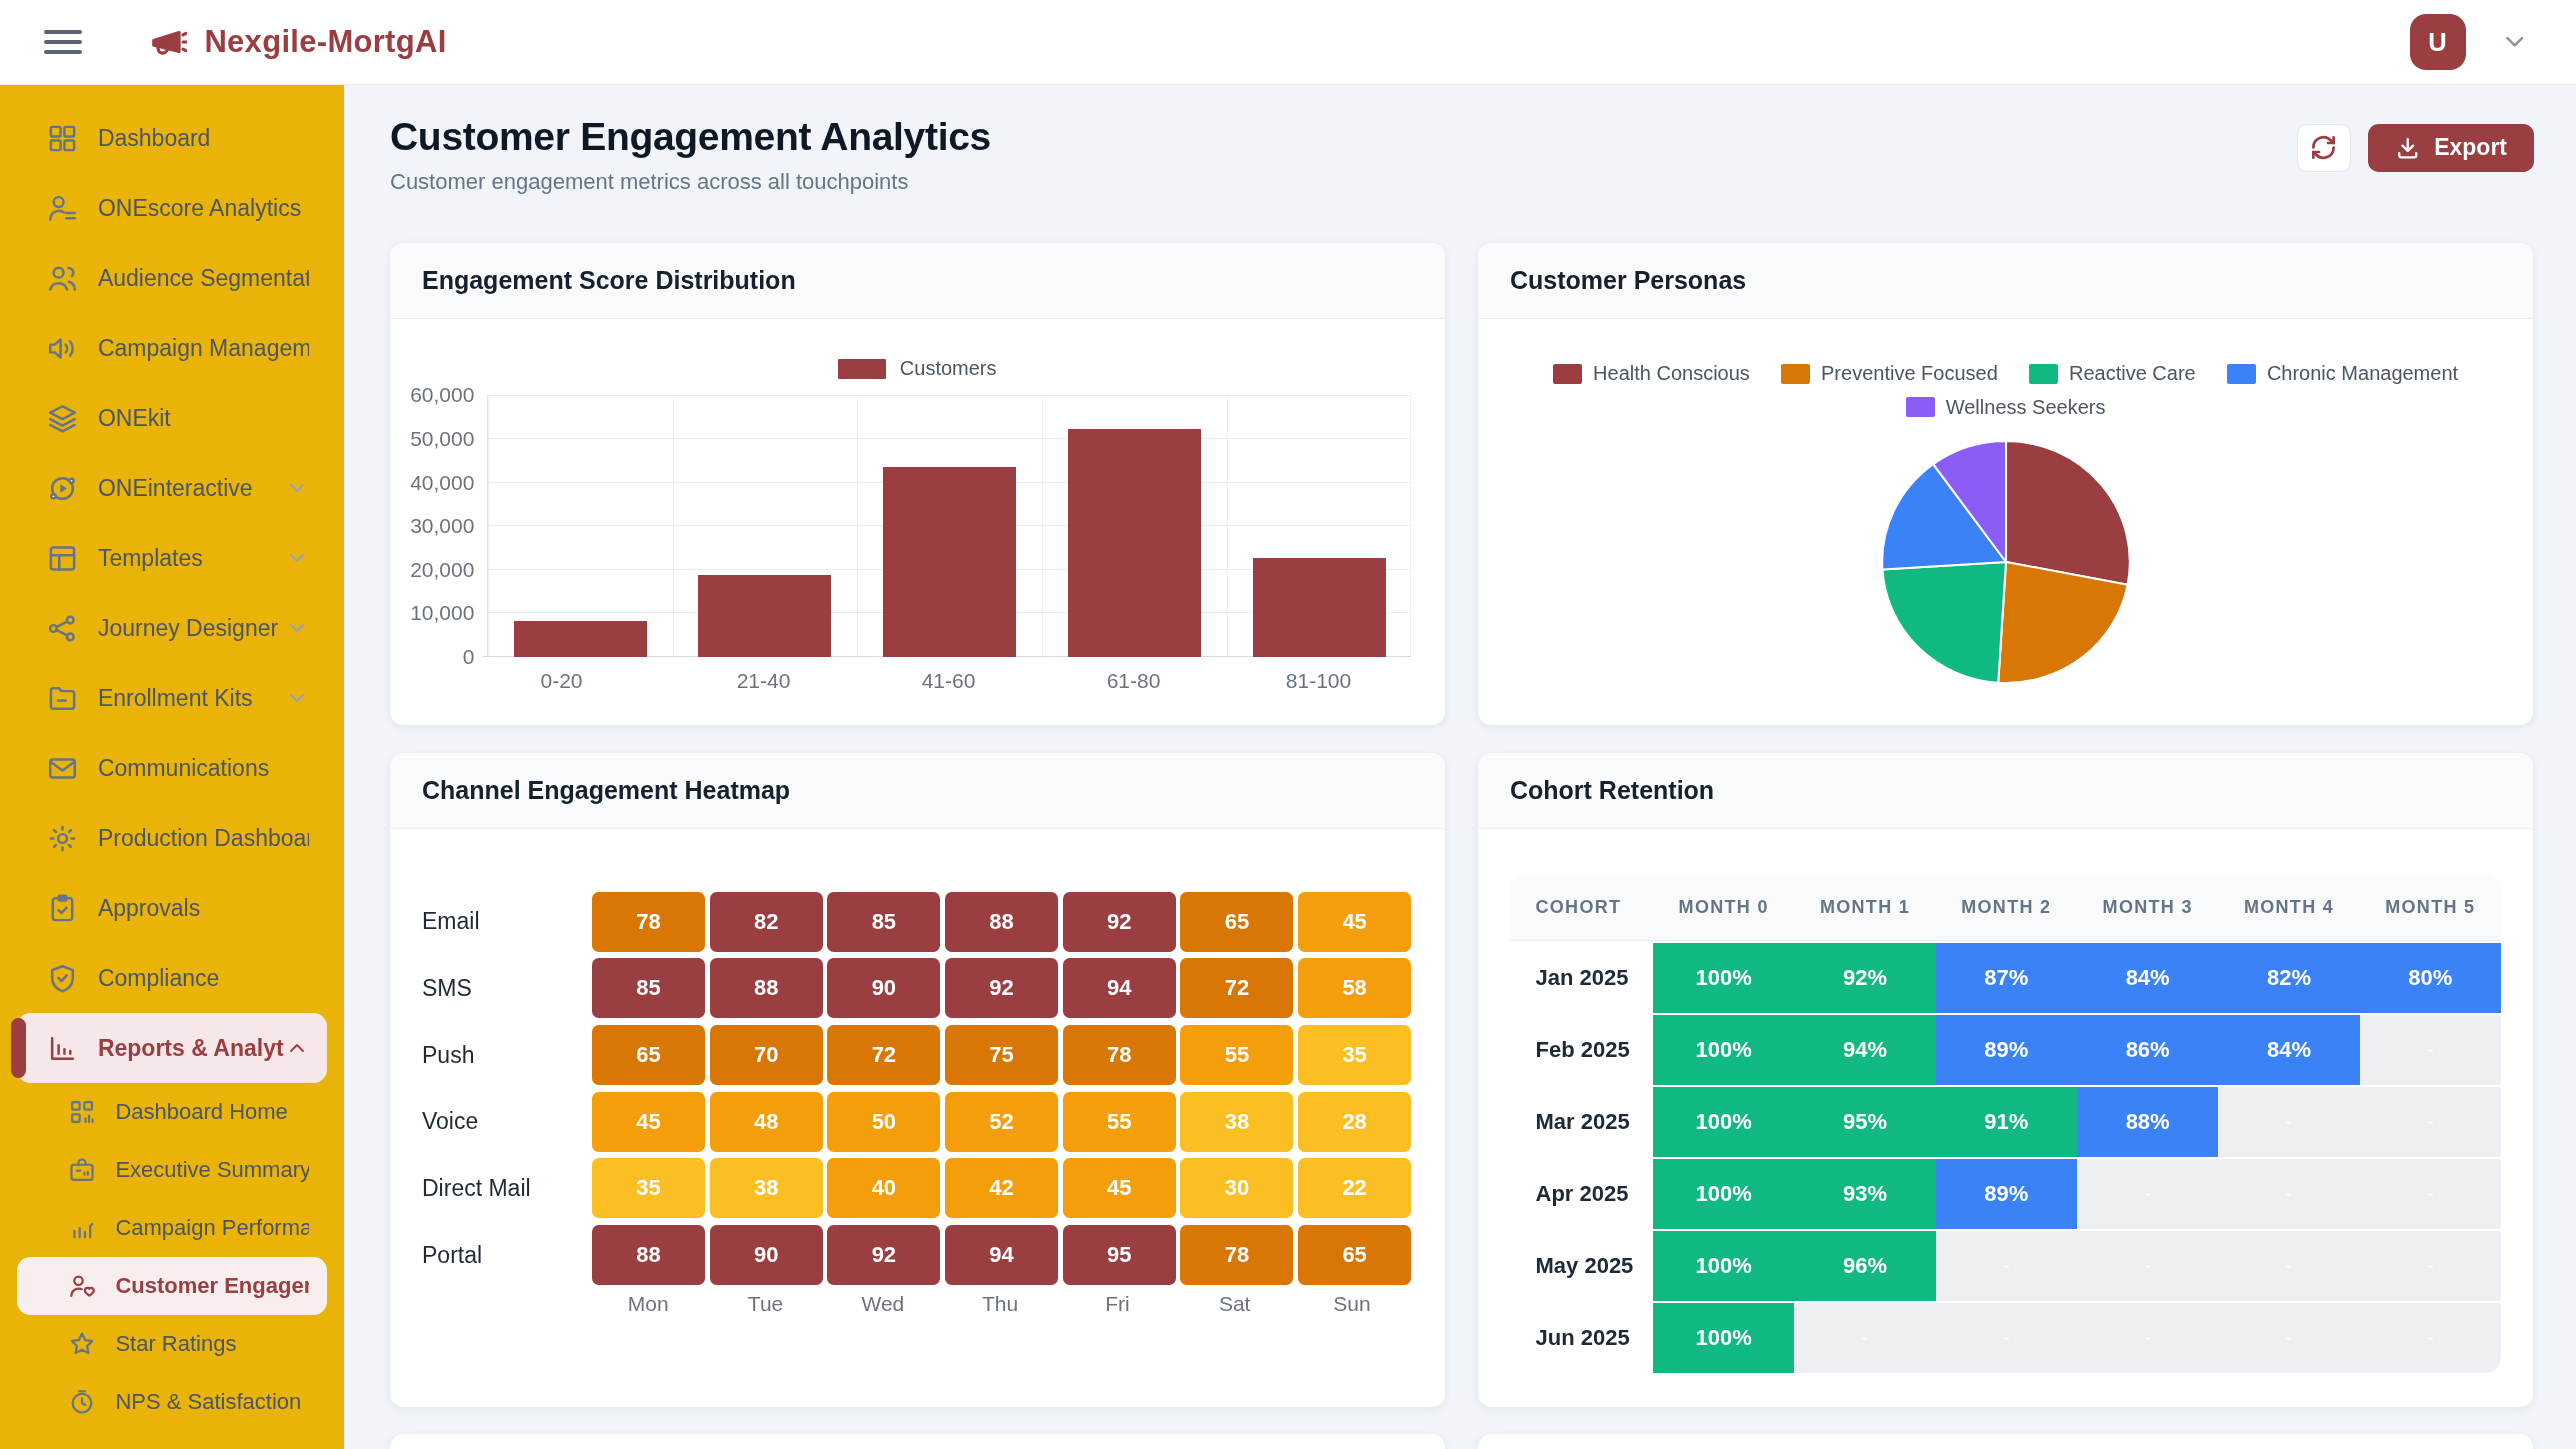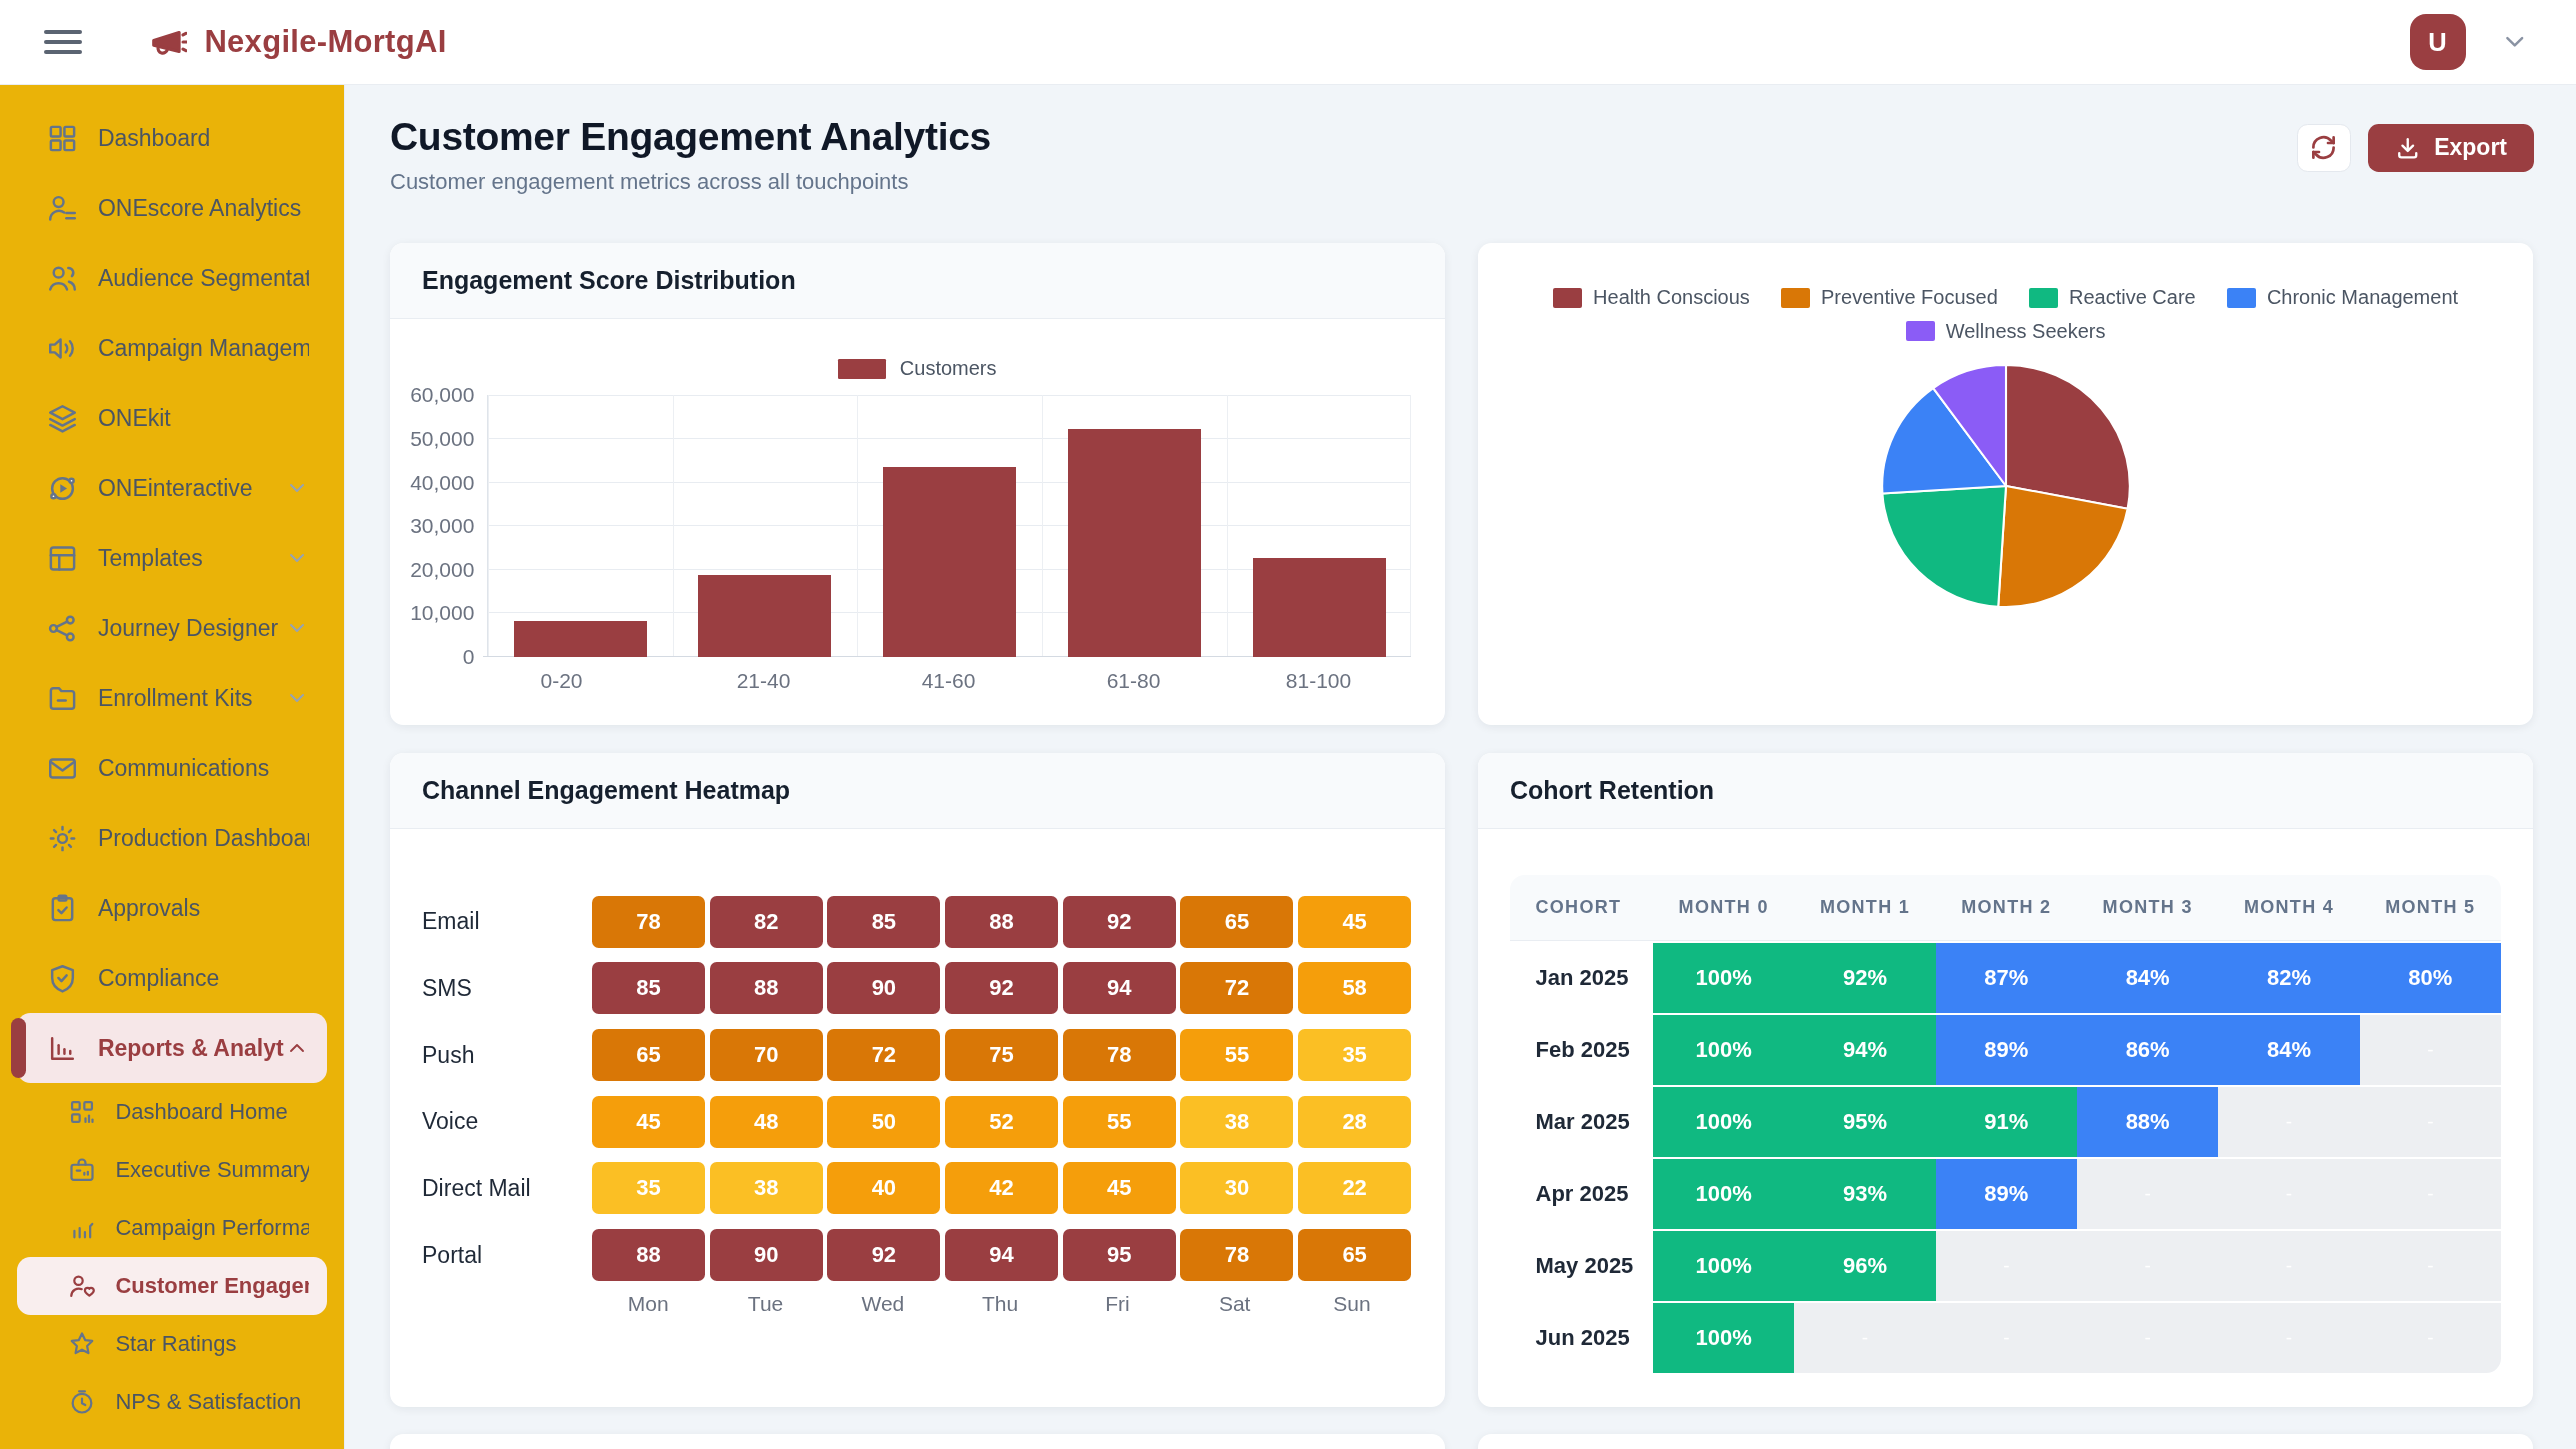--- a/index.html
+++ b/index.html
@@ -81,21 +81,21 @@
   .pie-legend .plrow { display:flex; justify-content:center; gap:31px; }
   .pie-legend .legend-swatch { width:29.5px; height:20px; border-radius:2px; }
   .pie-legend .legend-item { gap:10.7px; }
   .pie-svg { display:block; margin:17.4px auto 0; }
 
   
   .heat-wrap { margin:63px 32px 0 32px; }
   .heat-row { display:flex; align-items:center; height:60px; margin-bottom:6.7px; }
   .heat-label { width:170px; flex:none; font-size:23px; font-weight:500; color:#1f2937; }
   .heat-cells { display:flex; gap:4.7px; }
-  .heat-cell { width:113px; height:52px; border-radius:6.7px; display:flex; align-items:center;
+  .heat-cell { width:113px; height:60px; border-radius:6.7px; display:flex; align-items:center;
                justify-content:center; color:#fff; font-size:22px; font-weight:700; }
   .heat-days { display:flex; align-items:center; margin-top:4px; }
   .heat-days .heat-label { visibility:hidden; }
   .heat-day { width:113px; margin-right:4.7px; text-align:center; font-size:21px; color:#6b7280; }
 
   
   .cohort-table { margin:46px 32px 0 32px; border-radius:14.8px; overflow:hidden; }
   .ct-header { display:grid; grid-template-columns:143px repeat(6,1fr); height:66px;
                background:#f8fafc; border-bottom:1.3px solid #e9edf2; align-items:center; }
   .ct-header .ct-h { font-size:18px; font-weight:700; color:#64748b; letter-spacing:1.3px; text-align:center; }
@@ -453,20 +453,23 @@
             <div class="ytick" style="left: 5.4px; top: 64px;">60,000</div>
             <div class="xtick" style="left: 79px; width: 185px; top: 350px;">0-20</div>
             <div class="xtick" style="left: 281px; width: 185px; top: 350px;">21-40</div>
             <div class="xtick" style="left: 466px; width: 185px; top: 350px;">41-60</div>
             <div class="xtick" style="left: 651px; width: 185px; top: 350px;">61-80</div>
             <div class="xtick" style="left: 836px; width: 185px; top: 350px;">81-100</div>
           </div>
       </section>
 
       <section class="card">
+        <div class="card-head">
+          <span class="card-title">Customer Personas</span>
+        </div>
         <div class="card-body" id="pie-body">
             <div class="pie-legend">
               <div class="plrow">
                 <div class="legend-item">
                   <span class="legend-swatch" style="background: rgb(154, 62, 65);"></span>
                   <span>Health Conscious</span>
                 </div>
                 <div class="legend-item">
                   <span class="legend-swatch" style="background: rgb(217, 119, 6);"></span>
                   <span>Preventive Focused</span>

